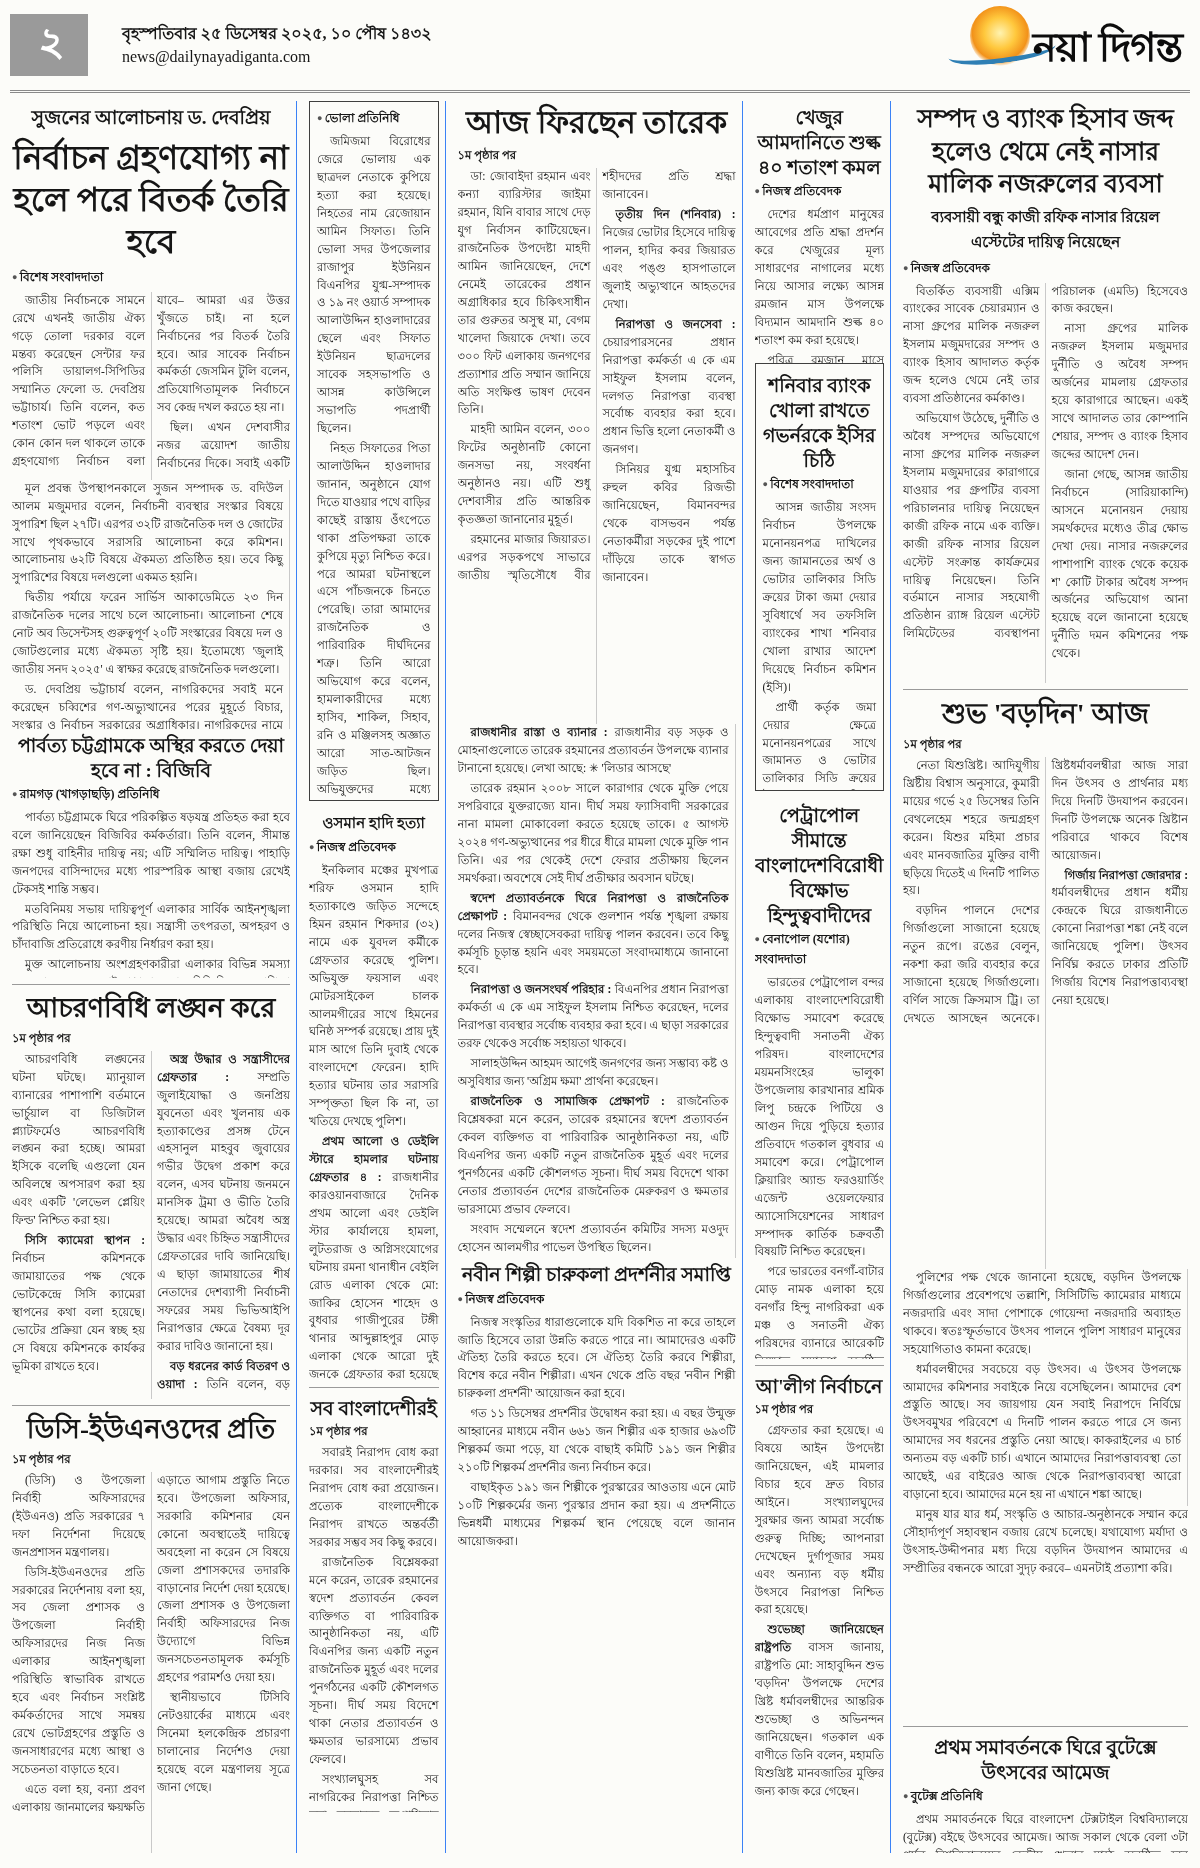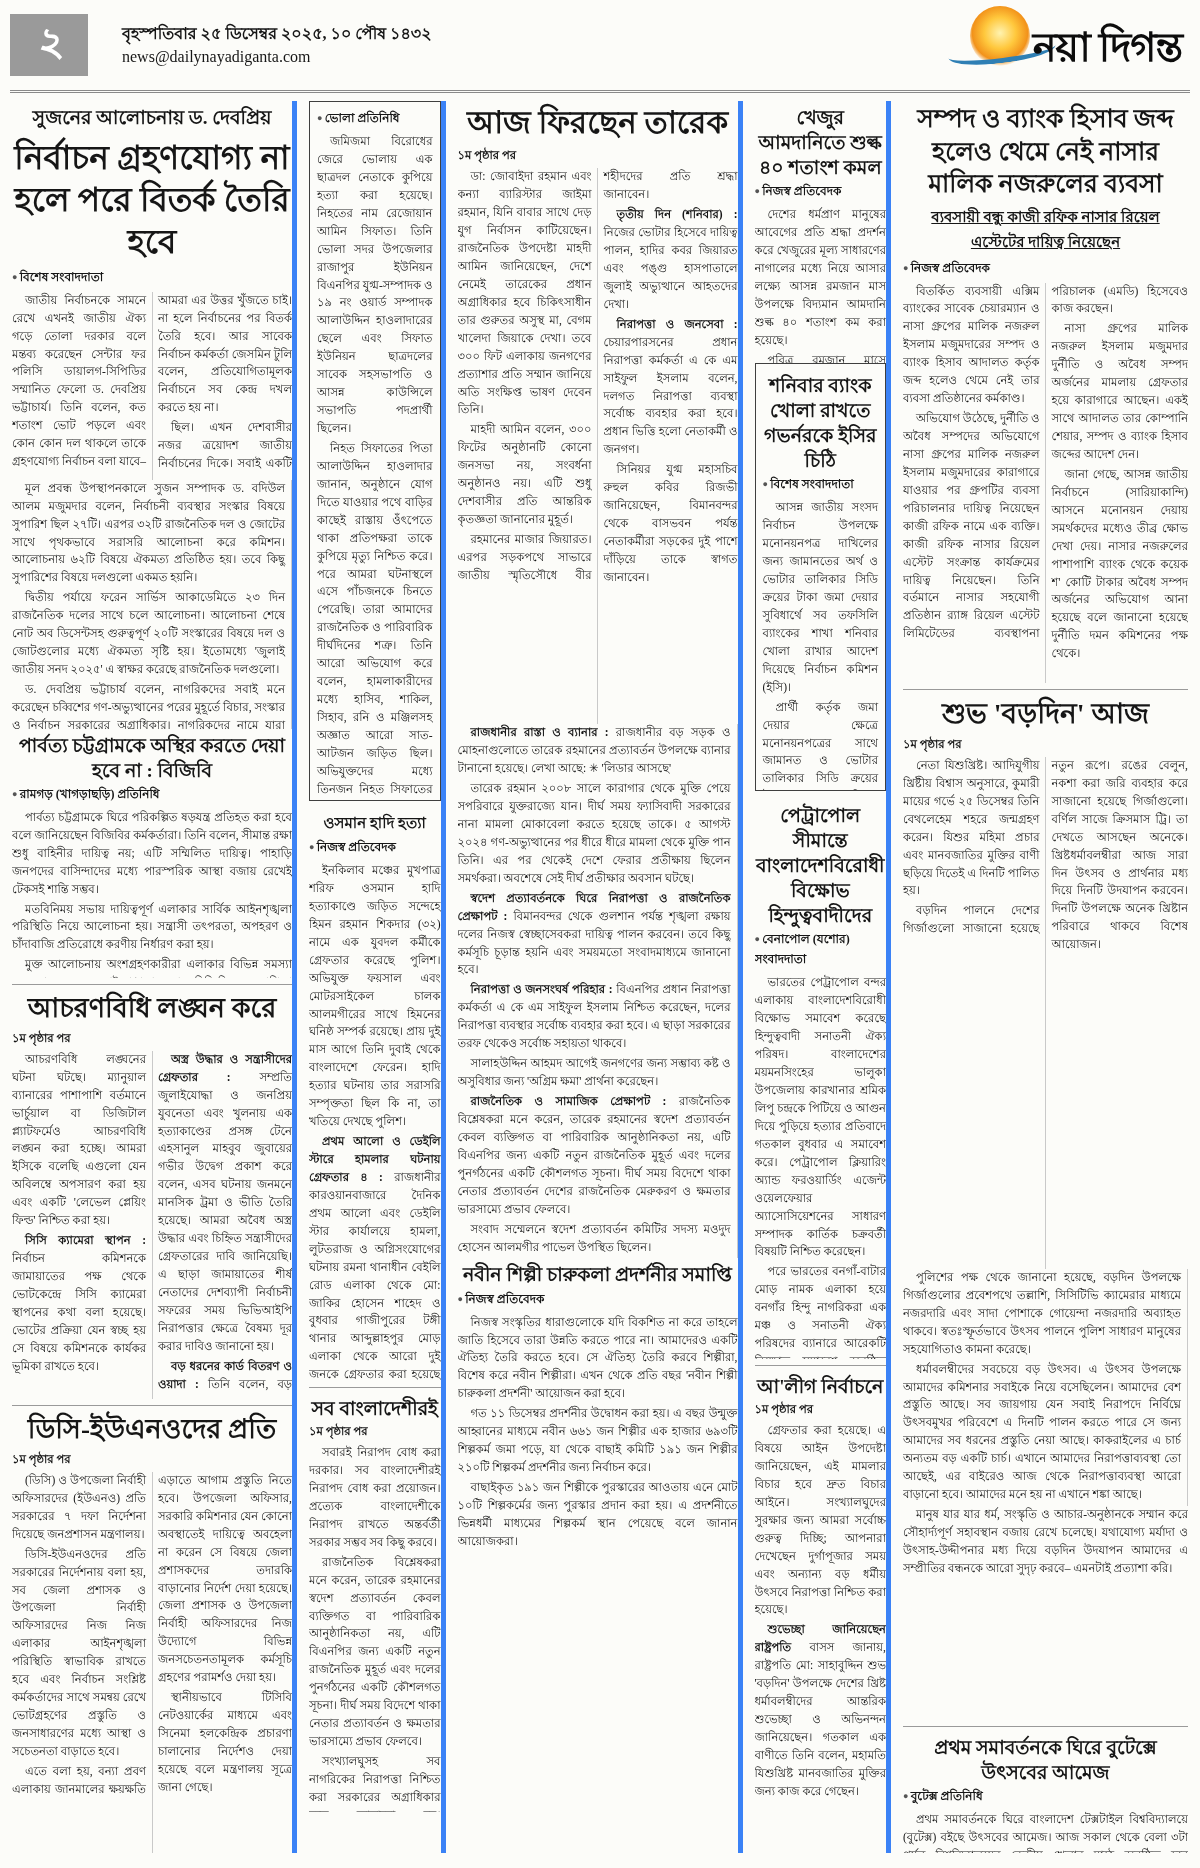--- a/index.html
+++ b/index.html
@@ -18,30 +18,30 @@
   .dateline .dl2{font-size:16px;}
   .logo{position:absolute; right:8px; top:6px; width:240px; height:74px;}
   .logo-sun{position:absolute; left:28px; top:0; width:60px; height:60px; border-radius:50%;
     background:radial-gradient(circle at 50% 45%, #fff3b0 0%, #ffc83d 35%, #f2921a 62%, rgba(242,146,26,0) 74%);}
   .logo-wave{position:absolute; left:6px; top:34px; width:108px; height:18px;
     border-bottom:5px solid #2f7fb4; border-radius:50%; transform:rotate(-7deg);}
   .logo-text{position:absolute; left:0; top:10px; width:100%; text-align:right;
     font-size:40px; font-weight:900; letter-spacing:-1px; color:#0c0c0c; z-index:2;}
   
   .page-body{display:grid; grid-template-columns:repeat(8,1fr); gap:0 12px; margin:8px 12px 0; height:1752px;}
-  .colgroup{overflow:hidden; padding-right:0; border-right:5px solid #3b82f6;}
+  .colgroup{overflow:hidden; padding-right:6px; border-right:1px solid #3b82f6;}
   .colgroup.last{border-right:none; padding-right:0;}
   .g12{grid-column:1/3;} .g3{grid-column:3/4;} .g45{grid-column:4/6;} .g6{grid-column:6/7;} .g78{grid-column:7/9;}
   
   .kicker{font-size:19px; font-weight:600; text-align:center; margin:2px 0 0;}
   .hl-xl{font-size:33px; line-height:1.28; font-weight:800; text-align:center; margin:2px 0 4px;}
   .hl-lg{font-size:27px; line-height:1.3; font-weight:800; text-align:center; margin:2px 0 4px;}
   .hl-md{font-size:19px; line-height:1.32; font-weight:800; text-align:center; margin:4px 0 2px;}
   .hl-sm{font-size:17px; line-height:1.3; font-weight:800; text-align:center; margin:3px 0 2px;}
-  .subhead{font-size:15px; font-weight:700; text-align:center; margin:0 0 4px;text-decoration:underline;}
+  .subhead{font-size:15px; font-weight:700; text-align:center; margin:0 0 4px;}
   .byline{font-size:12px; font-weight:700; margin:2px 0 4px;}
   .byline::before{content:"● "; font-size:9px; color:#555; vertical-align:1px;}
   .tag{font-size:11.5px; font-weight:700; margin:0 0 2px;}
   .bodytext p{font-size:11.5px; line-height:1.56; text-align:justify; margin:0 0 2px; text-indent:13px;}
   .bodytext p b{font-weight:700;}
   .twocol{column-count:2; column-gap:12px; column-rule:1px solid #c9c9c9;}
   .split{display:grid; grid-template-columns:1fr; gap:0 12px;}
   .split > .sc{overflow:hidden;}
   .split > .sc.first{border-right:1px solid #c9c9c9; padding-right:6px;}
   .rule-top{border-top:1px solid #9a9a9a; margin-top:6px; padding-top:4px;}
@@ -258,20 +258,21 @@
             <p>জানা গেছে, আসন্ন জাতীয় নির্বাচনে (সারিয়াকান্দি) আসনে মনোনয়ন দেয়ায় সমর্থকদের মধ্যেও তীব্র ক্ষোভ দেখা দেয়। নাসার নজরুলের পাশাপাশি ব্যাংক থেকে কয়েক শ' কোটি টাকার অবৈধ সম্পদ অর্জনের অভিযোগ আনা হয়েছে বলে জানানো হয়েছে দুর্নীতি দমন কমিশনের পক্ষ থেকে।</p>
           </div>
       </div>
 
       <div class="rule-top">
         <div class="hl-lg" style="font-size:28px;">শুভ 'বড়দিন' আজ</div>
         <div class="tag">১ম পৃষ্ঠার পর</div>
         <div class="bodytext twocol clip h-cx2col">
             <p>নেতা যিশুখ্রিষ্ট। আদিযুগীয় খ্রিষ্টীয় বিশ্বাস অনুসারে, কুমারী মায়ের গর্ভে ২৫ ডিসেম্বর তিনি বেথলেহেম শহরে জন্মগ্রহণ করেন। যিশুর মহিমা প্রচার এবং মানবজাতির মুক্তির বাণী ছড়িয়ে দিতেই এ দিনটি পালিত হয়।</p>
             <p>বড়দিন পালনে দেশের গির্জাগুলো সাজানো হয়েছে নতুন রূপে। রঙের বেলুন, নকশা করা জরি ব্যবহার করে সাজানো হয়েছে গির্জাগুলো। বর্ণিল সাজে ক্রিসমাস ট্রি। তা দেখতে আসছেন অনেকে। খ্রিষ্টধর্মাবলম্বীরা আজ সারা দিন উৎসব ও প্রার্থনার মধ্য দিয়ে দিনটি উদযাপন করবেন। দিনটি উপলক্ষে অনেক খ্রিষ্টান পরিবারে থাকবে বিশেষ আয়োজন।</p>
+            <p><b>গির্জায় নিরাপত্তা জোরদার : </b>ধর্মাবলম্বীদের প্রধান ধর্মীয় কেন্দ্রকে ঘিরে রাজধানীতে কোনো নিরাপত্তা শঙ্কা নেই বলে জানিয়েছে পুলিশ। উৎসব নির্বিঘ্ন করতে ঢাকার প্রতিটি গির্জায় বিশেষ নিরাপত্তাব্যবস্থা নেয়া হয়েছে।</p>
           </div>
         <div class="split h-cxsplit">
           <div class="sc first bodytext">
               <p>পুলিশের পক্ষ থেকে জানানো হয়েছে, বড়দিন উপলক্ষে গির্জাগুলোর প্রবেশপথে তল্লাশি, সিসিটিভি ক্যামেরার মাধ্যমে নজরদারি এবং সাদা পোশাকে গোয়েন্দা নজরদারি অব্যাহত থাকবে। স্বতঃস্ফূর্তভাবে উৎসব পালনে পুলিশ সাধারণ মানুষের সহযোগিতাও কামনা করেছে।</p>
               <p>ধর্মাবলম্বীদের সবচেয়ে বড় উৎসব। এ উৎসব উপলক্ষে আমাদের কমিশনার সবাইকে নিয়ে বসেছিলেন। আমাদের বেশ প্রস্তুতি আছে। সব জায়গায় যেন সবাই নিরাপদে নির্বিঘ্নে উৎসবমুখর পরিবেশে এ দিনটি পালন করতে পারে সে জন্য আমাদের সব ধরনের প্রস্তুতি নেয়া আছে। কাকরাইলের এ চার্চ অন্যতম বড় একটি চার্চ। এখানে আমাদের নিরাপত্তাব্যবস্থা তো আছেই, এর বাইরেও আজ থেকে নিরাপত্তাব্যবস্থা আরো বাড়ানো হবে। আমাদের মনে হয় না এখানে শঙ্কা আছে।</p>
             </div>
           <div class="sc">
             <div class="bodytext clip cx-tail">
                 <p>মানুষ যার যার ধর্ম, সংস্কৃতি ও আচার-অনুষ্ঠানকে সম্মান করে সৌহার্দ্যপূর্ণ সহাবস্থান বজায় রেখে চলেছে। যথাযোগ্য মর্যাদা ও উৎসাহ-উদ্দীপনার মধ্য দিয়ে বড়দিন উদযাপন আমাদের এ সম্প্রীতির বন্ধনকে আরো সুদৃঢ় করবে– এমনটাই প্রত্যাশা করি।</p>
               </div>

